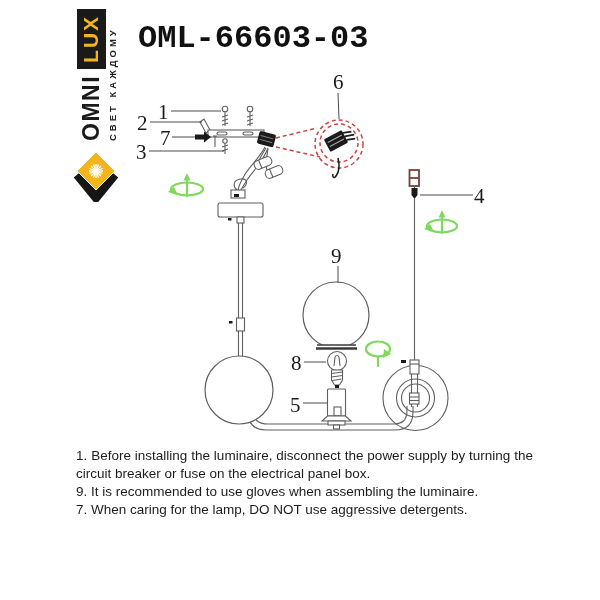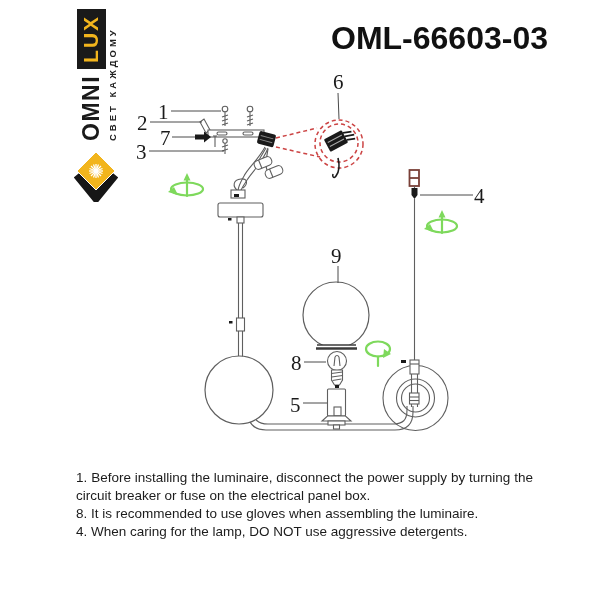--- a/index.html
+++ b/index.html
@@ -10,21 +10,21 @@
     --ink:#1a1a1a;
     --line:#5f5f5f;
   }
   html,body{margin:0;padding:0;}
   body{
     width:600px;height:600px;position:relative;background:#ffffff;
     font-family:"Liberation Sans",sans-serif;color:#1c1c1c;overflow:hidden;
   }
   .page-title{
     position:absolute;left:138px;top:20px;width:410px;
-    font-size:32px;font-weight:bold;text-align:right;color:#111;
+    font-size:32px;font-weight:bold;text-align:left;color:#111;font-family:Liberation Mono, monospace;
   }
   
   .brand-row{
     position:absolute;left:78px;top:141px;height:26px;width:132px;
     transform:rotate(-90deg);transform-origin:0 0;
     display:flex;align-items:center;gap:6px;white-space:nowrap;
   }
   .brand-primary{font-size:23px;font-weight:800;letter-spacing:1.5px;color:var(--ink);}
   .brand-secondary{
     background:var(--ink);color:var(--logo-yellow);
@@ -42,21 +42,21 @@
   .lnf{stroke:var(--line);stroke-width:1.1;fill:#fff;}
   .blk{fill:var(--ink);stroke:none;}
   .callout{font-family:"Liberation Serif",serif;font-size:21px;fill:var(--ink);}
   .leader{stroke:#4a4a4a;stroke-width:1;fill:none;}
   .green{stroke:var(--accent-green);stroke-width:2.2;fill:none;stroke-linecap:round;}
   .greenfill{fill:var(--accent-green);stroke:none;}
   .red-dash{stroke:var(--detail-red);stroke-width:1.5;fill:none;stroke-dasharray:4 3;}
   .maroon{stroke:var(--fitting-maroon);stroke-width:1.8;fill:#fff;}
   
   .instructions{
-    position:absolute;left:76px;top:469px;width:457px;
+    position:absolute;left:76px;top:447px;width:457px;
     font-size:13.5px;line-height:1.34;text-align:justify;color:#1c1c1c;
   }
   .instructions p{margin:0;}
 </style>
 </head>
 <body>
 
 <div class="page-title">OML-66603-03</div>
 
 <div class="brand-row">
@@ -284,15 +284,15 @@
     <line class="leader" x1="303" y1="403" x2="327" y2="403"></line>
   </g>
   <g>
     <text class="callout" x="474" y="203">4</text>
     <line class="leader" x1="473" y1="195" x2="420" y2="195"></line>
   </g>
 </svg>
 
 <div class="instructions">
   <p>1. Before installing the luminaire, disconnect the power supply by turning the circuit breaker or fuse on the electrical panel box.</p>
-  <p>8. It is recommended to use gloves when assembling the luminaire.</p>
-  <p>4. When caring for the lamp, DO NOT use aggressive detergents.</p>
+  <p>9. It is recommended to use gloves when assembling the luminaire.</p>
+  <p>7. When caring for the lamp, DO NOT use aggressive detergents.</p>
 </div>
 
 </body></html>

